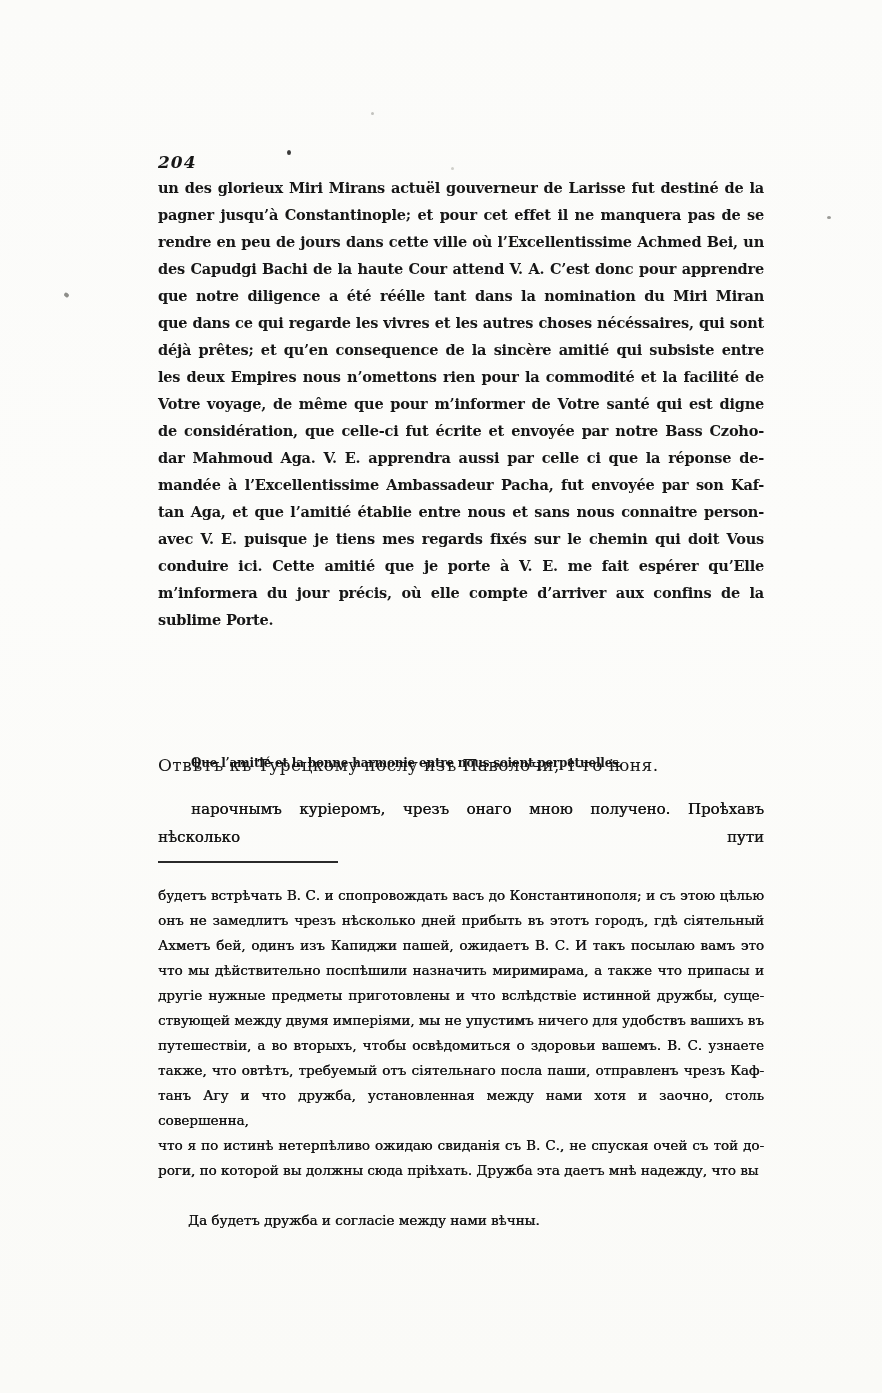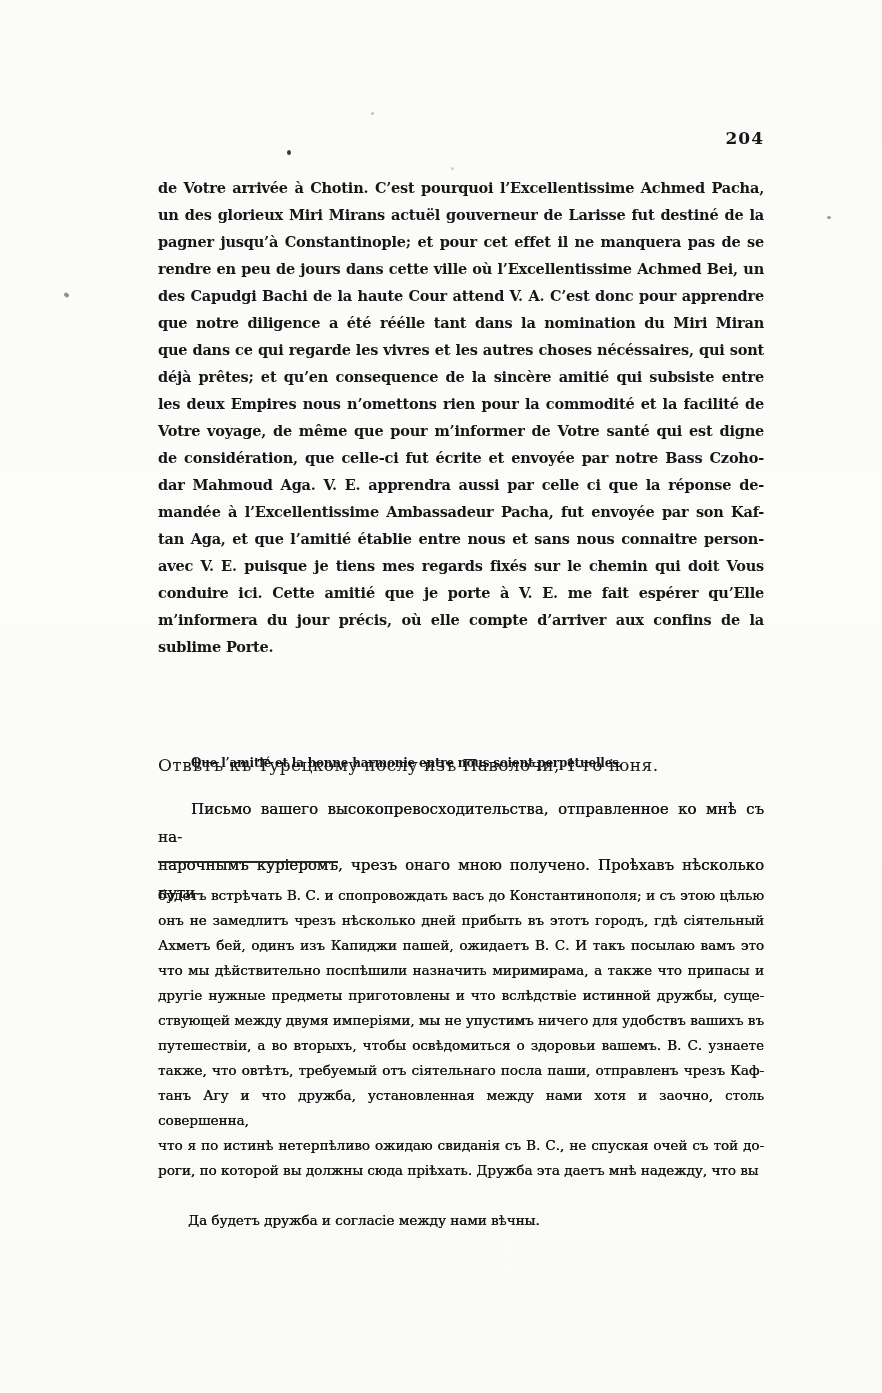--- a/index.html
+++ b/index.html
@@ -11,27 +11,28 @@
     position: relative;
     width: 882px;
     height: 1393px;
     margin: 0 auto;
     background: linear-gradient(180deg, #fbfbf9 0%, #fcfcfa 40%, #fafaf7 100%);
     color: #161616;
     overflow: hidden;
   }
   .page-number {
     position: absolute;
-    top: 128px;
+    top: 152px;
     left: 158px;
     width: 606px;
-    text-align: right;
+    text-align: left;
     font-size: 17px;
     font-weight: bold;
     letter-spacing: 1px;
+    font-style: italic;
   }
   .textblock {
     position: absolute;
     left: 158px;
     width: 606px;
   }
   .french {
     top: 174px;
     font-size: 14.5px;
     font-weight: bold;
@@ -110,21 +111,20 @@
 
   <div class="page-number">204</div>
 
   <div class="speck speck-1"></div>
   <div class="speck speck-2"></div>
   <div class="speck speck-3"></div>
   <div class="speck speck-4"></div>
   <div class="speck speck-5"></div>
 
   <div class="textblock french">
-      <div class="tline">de Votre arrivée à Chotin. C’est pourquoi l’Excellentissime Achmed Pacha,</div>
       <div class="tline">un des glorieux Miri Mirans actuël gouverneur de Larisse fut destiné de la</div>
       <div class="tline">pagner jusqu’à Constantinople; et pour cet effet il ne manquera pas de se</div>
       <div class="tline">rendre en peu de jours dans cette ville où l’Excellentissime Achmed Bei, un</div>
       <div class="tline">des Capudgi Bachi de la haute Cour attend V. A. C’est donc pour apprendre</div>
       <div class="tline">que notre diligence a été réélle tant dans la nomination du Miri Miran</div>
       <div class="tline">que dans ce qui regarde les vivres et les autres choses nécéssaires, qui sont</div>
       <div class="tline">déjà prêtes; et qu’en consequence de la sincère amitié qui subsiste entre</div>
       <div class="tline">les deux Empires nous n’omettons rien pour la commodité et la facilité de</div>
       <div class="tline">Votre voyage, de même que pour m’informer de Votre santé qui est digne</div>
       <div class="tline">de considération, que celle-ci fut écrite et envoyée par notre Bass Czoho-</div>
@@ -135,21 +135,20 @@
       <div class="tline">conduire ici. Cette amitié que je porte à V. E. me fait espérer qu’Elle</div>
       <div class="tline">m’informera du jour précis, où elle compte d’arriver aux confins de la</div>
       <div class="tline">sublime Porte.</div>
     </div>
 
   <div class="textblock closing-fr">Que l’amitié et la bonne harmonie entre nous soient perpetuelles.</div>
 
   <div class="textblock heading">Отвѣтъ къ Турецкому послу изъ Паволочи, 1-го іюня.</div>
 
   <div class="textblock russian">
-      <div class="tline">Письмо вашего высокопревосходительства, отправленное ко мнѣ съ на-</div>
       <div class="tline">нарочнымъ куріеромъ, чрезъ онаго мною получено. Проѣхавъ нѣсколько пути</div>
     </div>
 
   <div class="footnote-rule"></div>
 
   <div class="textblock footnote">
       <div class="tline">будетъ встрѣчать В. С. и спопровождать васъ до Константинополя; и съ этою цѣлью</div>
       <div class="tline">онъ не замедлитъ чрезъ нѣсколько дней прибыть въ этотъ городъ, гдѣ сіятельный</div>
       <div class="tline">Ахметъ бей, одинъ изъ Капиджи пашей, ожидаетъ В. С. И такъ посылаю вамъ это</div>
       <div class="tline">что мы дѣйствительно поспѣшили назначить миримирама, а также что припасы и</div>

